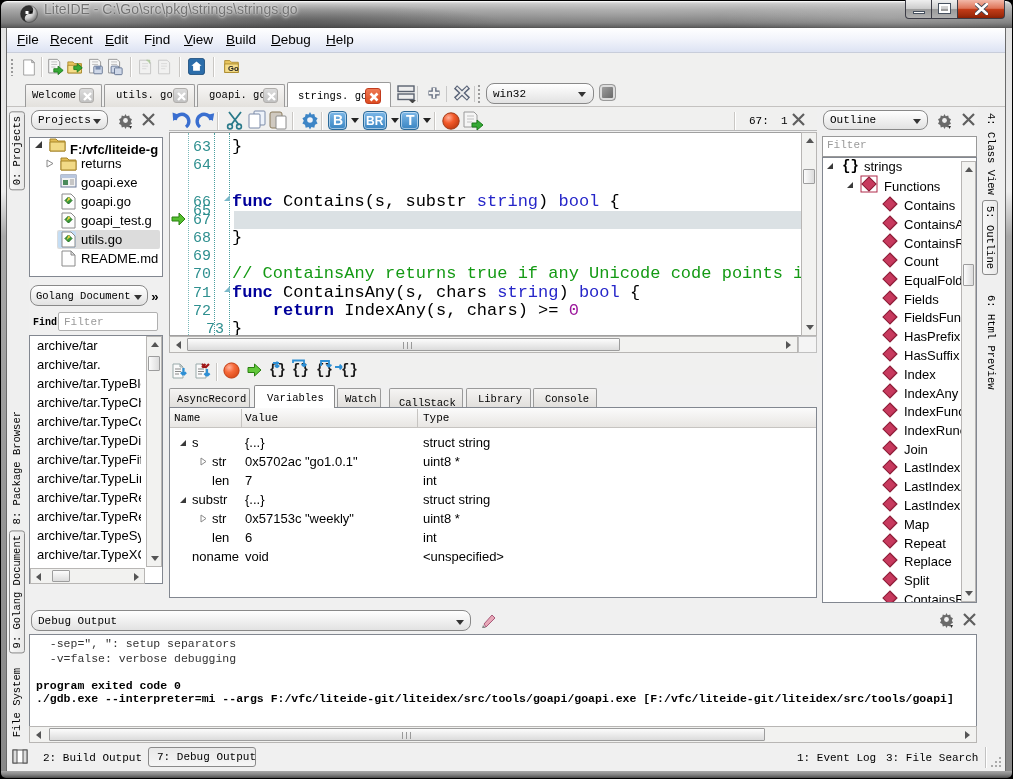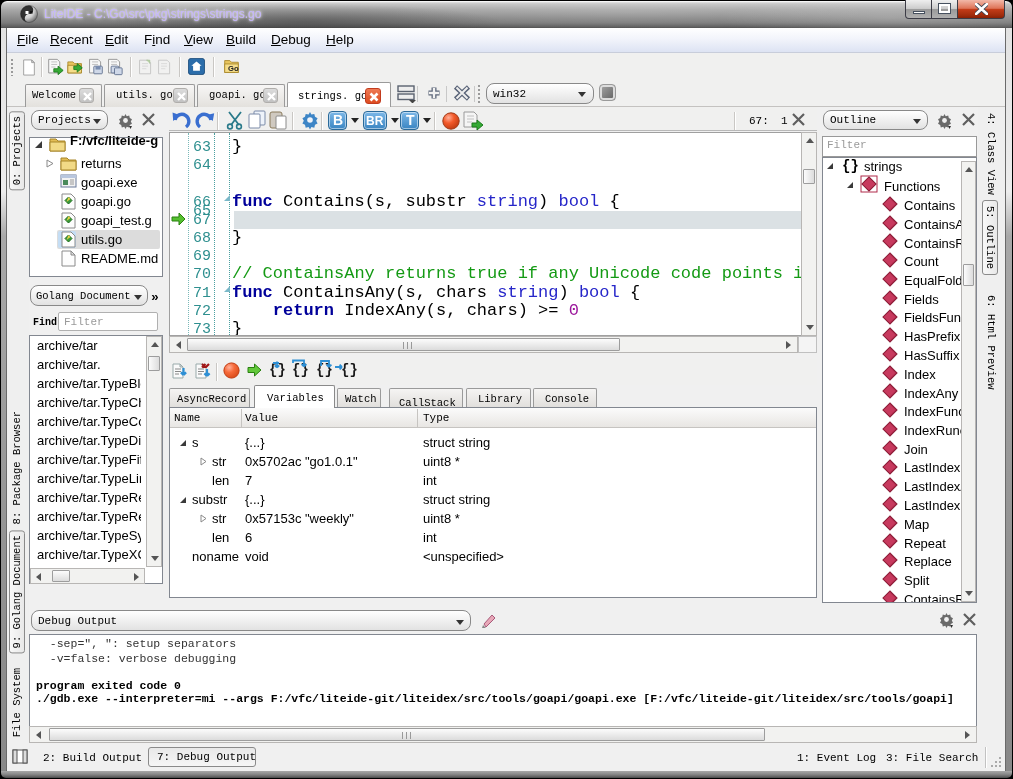--- a/index.html
+++ b/index.html
@@ -107,21 +107,21 @@
     <stop offset="0%" stop-color="#ffffff"></stop>
         <stop offset="55%" stop-color="#cfcfcf"></stop>
         <stop offset="100%" stop-color="#5a5a5a"></stop>
   </radialGradient>
     </defs>
   <circle cx="9" cy="9" r="8.5" fill="url(#yy)" stroke="#444" stroke-width="0.6"></circle>
   <path d="M9 0.5 A8.5 8.5 0 0 0 9 17.5 A4.2 4.2 0 0 1 9 9 A4.2 4.2 0 0 0 9 0.5 Z" fill="#1c1c1c" opacity="0.9"></path>
   <rect x="5.5" y="6" width="3" height="3" fill="#fff"></rect>
   <rect x="10" y="6" width="2.6" height="2.6" fill="#111"></rect>
 </svg>
-<div class="abs" style="left:44px;top:7px;font-size:12px;color:#c4b5fd;text-shadow:0 0 4px rgba(255,255,255,.9),0 0 2px rgba(255,255,255,.8)">LiteIDE - C:\Go\src\pkg\strings\strings.go</div>
+<div class="abs" style="left:44px;top:1px;font-size:14px;color:#737373;text-shadow:0 0 4px rgba(255,255,255,.9),0 0 2px rgba(255,255,255,.8)">LiteIDE - C:\Go\src\pkg\strings\strings.go</div>
 <div class="capbtn" id="btnmin">
     <div class="abs" style="left:7px;top:11px;width:12px;height:3px;background:#fff;border:1px solid #46505e"></div>
   </div>
 <div class="capbtn" id="btnmax">
     <div class="abs" style="left:7px;top:4px;width:11px;height:9px;border:2px solid #fff;outline:1px solid #46505e;background:transparent"></div>
   </div>
 <div class="capbtn" id="btnclose">
     <svg class="abs" style="left:17px;top:3px" width="13" height="12" viewBox="0 0 13 12">
       <path d="M1 1 L12 11 M12 1 L1 11" stroke="#3e4654" stroke-width="4.4" stroke-linecap="round"></path>
       <path d="M1 1 L12 11 M12 1 L1 11" stroke="#ffffff" stroke-width="2.6" stroke-linecap="round"></path>
@@ -269,21 +269,21 @@
   </svg>
 
 <div class="whitebox" style="left:29px;top:137px;width:134px;height:140px"></div>
 <svg class="icon" style="left:35px;top:140px" width="9" height="9" viewBox="0 0 9 9">
     <path d="M7 1 V8 H0 Z" fill="#3a3a3a"></path>
   </svg>
 <svg class="icon" style="left:49px;top:136px" width="17" height="16" viewBox="0 0 17 16">
     <path d="M1 3 h6 l2 2 h7 v10 h-15 z" fill="#e3bd55" stroke="#a8862a"></path>
     <path d="M1 6 h15 v9 h-15 z" fill="#f2da86" stroke="#a8862a"></path>
   </svg>
-<div class="trow" style="left:70px;top:133px;font-weight:bold">F:/vfc/liteide-g</div>
+<div class="trow" style="left:70px;top:142px;font-weight:bold">F:/vfc/liteide-g</div>
 <svg class="icon" style="left:46px;top:159px" width="8" height="9" viewBox="0 0 8 9">
     <path d="M1 1 L7 4.5 L1 8 Z" fill="none" stroke="#8a8a8a"></path>
   </svg>
 <svg class="icon" style="left:60px;top:155px" width="17" height="16" viewBox="0 0 17 16">
     <path d="M1 3 h6 l2 2 h7 v10 h-15 z" fill="#e3bd55" stroke="#a8862a"></path>
     <path d="M1 6 h15 v9 h-15 z" fill="#f2da86" stroke="#a8862a"></path>
   </svg>
 <div class="trow" style="left:81px;top:156px">returns</div>
 <svg class="icon" style="left:60px;top:174px" width="17" height="15" viewBox="0 0 17 15">
     <rect x="1" y="1" width="15" height="12" fill="#f2f2f2" stroke="#6a7a9a"></rect>
@@ -422,21 +422,21 @@
 <div class="lnum" style="top:78.8px;font-weight:normal;">67</div>
 <div class="lnum" style="top:97.0px;">68</div>
 <div class="code" style="top:96.0px"><span class="">}</span></div>
 <div class="lnum" style="top:115.2px;">69</div>
 <div class="lnum" style="top:133.4px;">70</div>
 <div class="code" style="top:132.4px"><span class="cm">// ContainsAny returns true if any Unicode code points ir</span></div>
 <div class="lnum" style="top:151.6px;">71</div>
 <div class="code" style="top:150.6px"><span class="kw">func</span><span class=""> ContainsAny(s, chars </span><span class="ty">string</span><span class="">) </span><span class="ty">bool</span><span class=""> {</span></div>
 <div class="lnum" style="top:169.8px;">72</div>
 <div class="code" style="top:168.8px"><span class="">    </span><span class="kw">return</span><span class=""> IndexAny(s, chars) &gt;= </span><span class="num">0</span></div>
-<div class="lnum" style="top:188.0px;">73</div>
+<div class="lnum" style="top:188.0px;margin-left:13px;">73</div>
 <div class="code" style="top:187.0px"><span class="">}</span></div>
 <div class="abs" style="left:18px;top:0;width:1px;height:204px;border-left:1px dotted #7ab8b8"></div>
 <div class="abs" style="left:44px;top:0;width:1px;height:204px;border-left:1px dotted #4aa0a0"></div>
 <div class="abs" style="left:59px;top:0;width:1px;height:204px;border-left:1px dotted #4aa0a0"></div>
 <svg class="abs" style="left:53px;top:61px" width="8" height="8" viewBox="0 0 8 8">
       <path d="M7 1 V7 H1 Z" fill="#7ab8c8"></path>
     </svg>
 <svg class="abs" style="left:53px;top:152px" width="8" height="8" viewBox="0 0 8 8">
       <path d="M7 1 V7 H1 Z" fill="#7ab8c8"></path>
     </svg>

